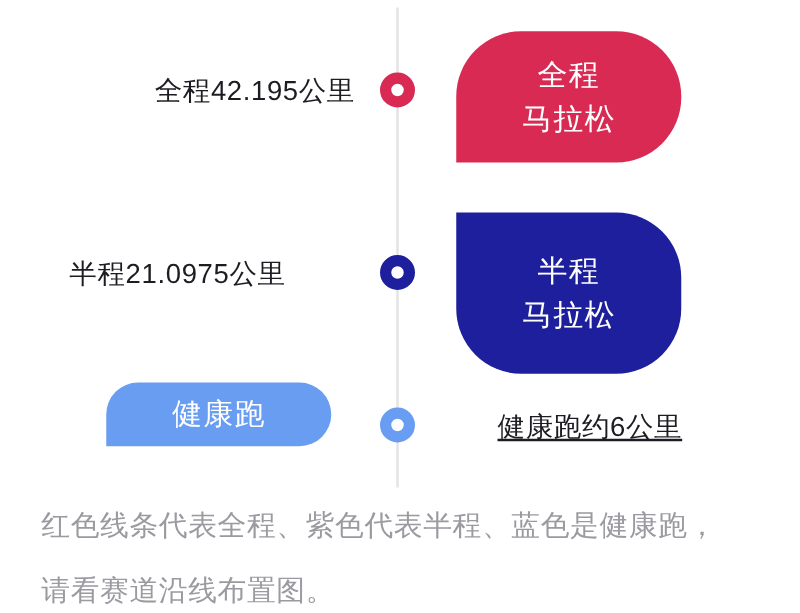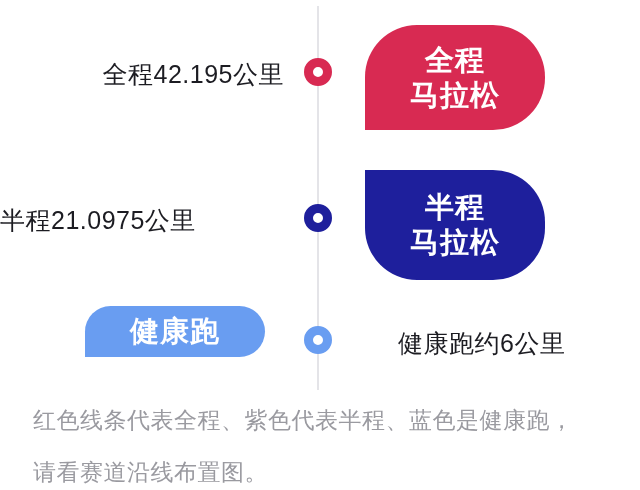--- a/index.html
+++ b/index.html
@@ -15,61 +15,61 @@
   .timeline {
     position: absolute;
     left: 317px;
     top: 6px;
     width: 2px;
     height: 384px;
     background: #e4e4e8;
   }
   .side-label {
     position: absolute;
-    font-size: 25px;
+    font-size: 22px;
     font-weight: 500;
     color: #1c1c22;
     letter-spacing: 0.5px;
     white-space: nowrap;
   }
   .label-full { top: 58px; left: 0; width: 284px; text-align: right; }
-  .label-half { top: 204px; left: 0; width: 284px; text-align: left; }
-  .label-fun  { top: 327px; left: 398px; }
+  .label-half { top: 204px; left: 0; width: 284px; text-align: center; }
+  .label-fun  { top: 327px; left: 398px; text-decoration: underline; }
   .dot {
     position: absolute;
     left: 304px;
     width: 28px;
     height: 28px;
     border-radius: 50%;
     background: #ffffff;
   }
   .dot-full { top: 58px;  border: 9px solid #d82a52; }
   .dot-half { top: 204px; border: 9px solid #1e1f9c; }
   .dot-fun  { top: 326px; border: 9px solid #699df1; }
   .badge {
     position: absolute;
     display: flex;
     flex-direction: column;
     align-items: center;
     justify-content: center;
     color: #ffffff;
-    font-size: 29px;
-    font-weight: 700;
+    font-size: 24px;
+    font-weight: 400;
     line-height: 35px;
     letter-spacing: 1px;
     text-align: center;
   }
   .badge span { display: block; }
   .badge-full {
     left: 365px; top: 25px; width: 180px; height: 105px;
     background: #d82a52;
     border-radius: 52px 52px 52px 0;
   }
   .badge-half {
-    left: 365px; top: 170px; width: 180px; height: 110px;
+    left: 365px; top: 170px; width: 180px; height: 129px;
     background: #1e1f9c;
     border-radius: 0 52px 52px 52px;
   }
   .badge-fun {
     left: 85px; top: 306px; width: 180px; height: 51px;
     background: #699df1;
     border-radius: 34px 34px 34px 0;
   }
   .caption {
     position: absolute;

